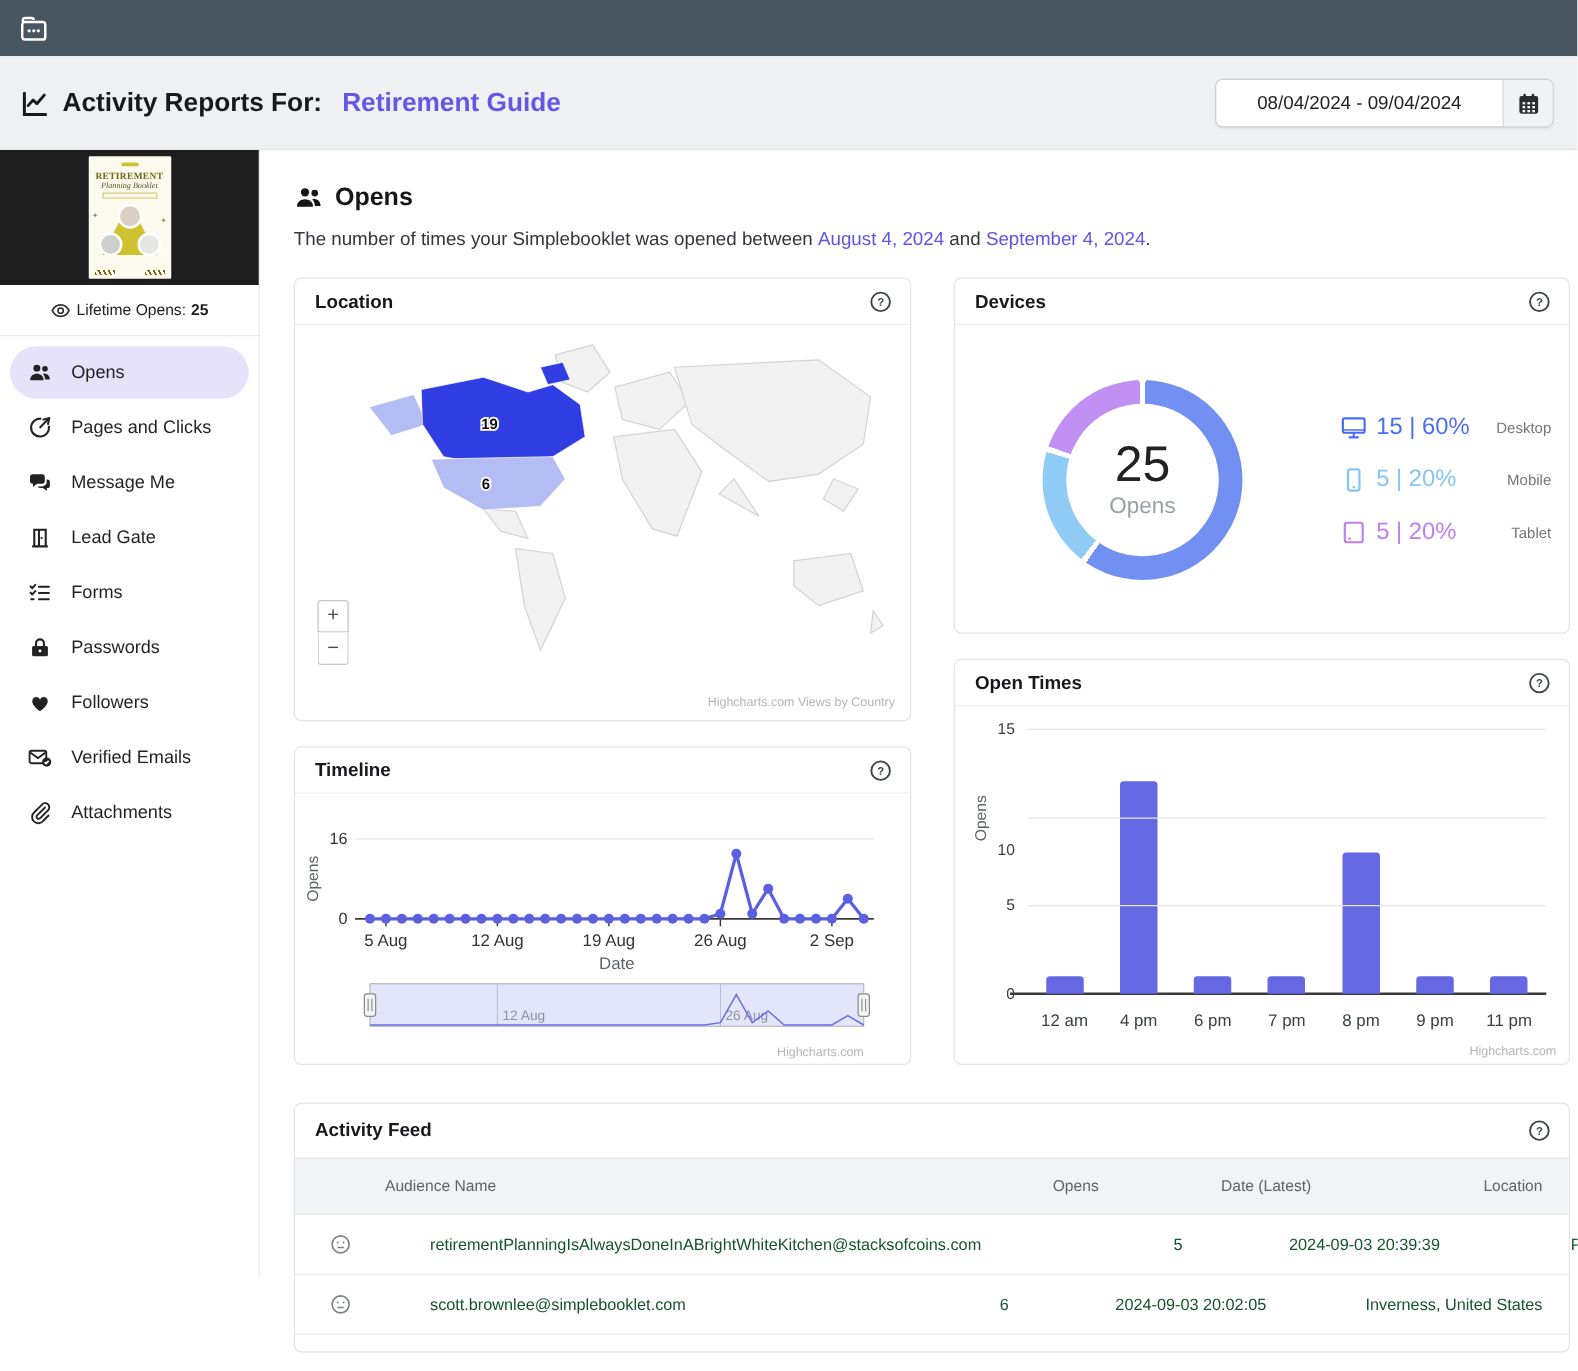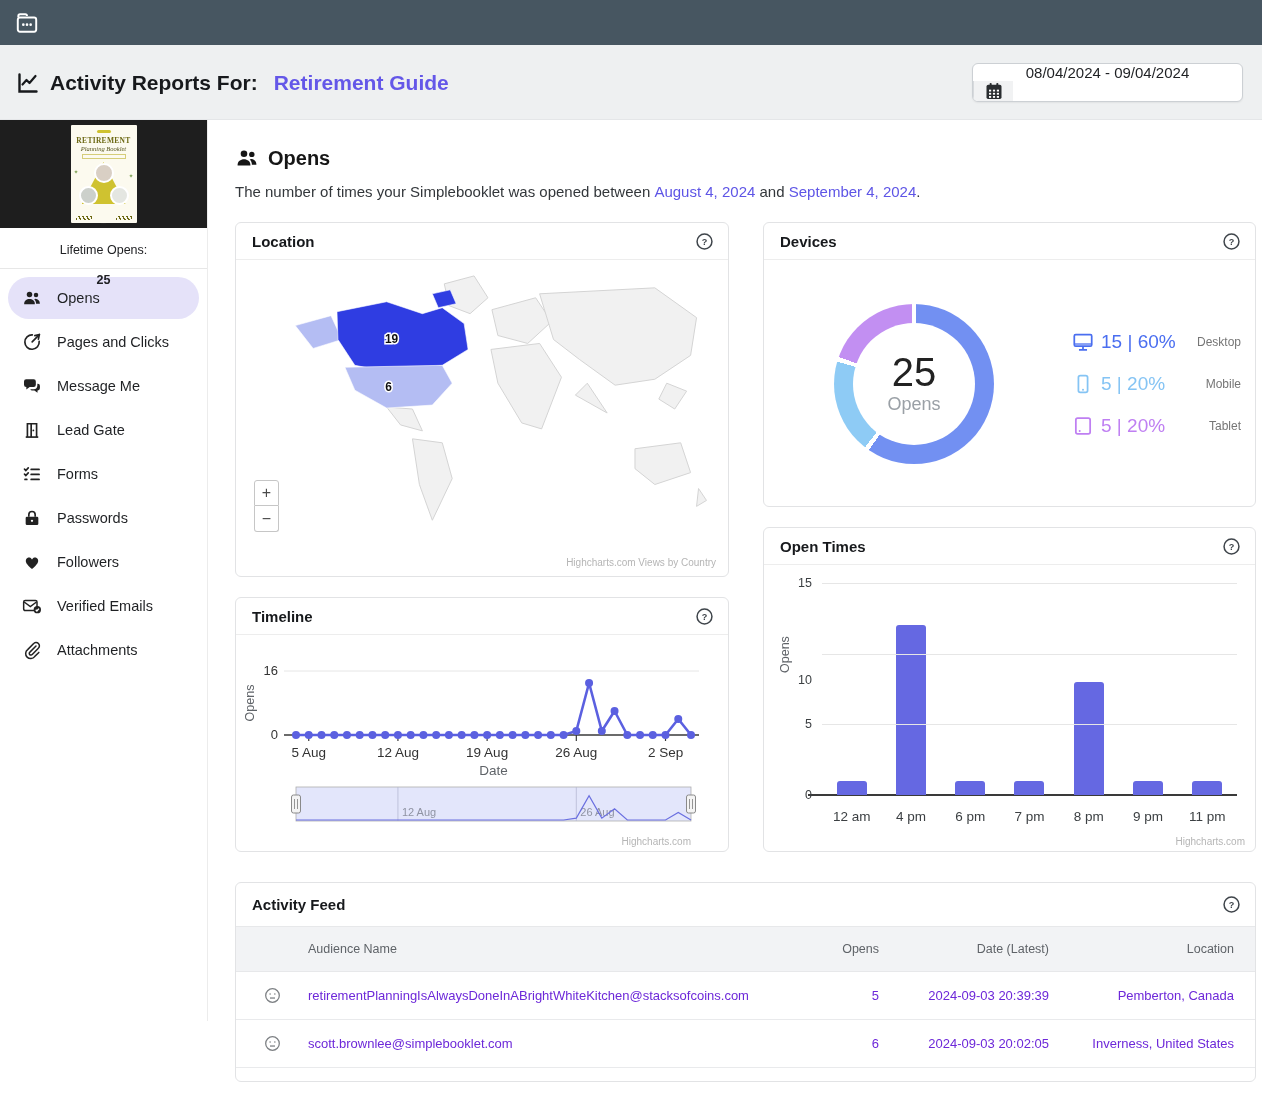--- a/index.html
+++ b/index.html
@@ -9,21 +9,21 @@
   
   .topbar { height:45px; background:#475661; display:flex; align-items:center; padding:0 14px; }
   .topbar .app-ic { width:26px; height:26px; color:#fff; }
   .pagehead { height:75px; background:#eef0f1; border-bottom:1px solid #e4e6e8;
     display:flex; align-items:center; justify-content:space-between; padding:1px 19px 0 16px; }
   .pagehead-left { display:flex; align-items:center; gap:10px; }
   .pagehead-left .chart-ic { width:24px; height:24px; color:#17191c; }
   .page-title { font-size:21px; font-weight:700; color:#17191c; }
   .page-title-booklet { font-size:21px; font-weight:700; color:#6457e8; margin-left:6px; }
   .daterange { display:flex; align-items:stretch; background:#fff; border:1px solid #ccd0d4;
-    border-radius:6px; height:39px; width:271px; overflow:hidden; box-shadow:0 1px 2px rgba(0,0,0,.06);flex-direction:column; }
+    border-radius:6px; height:39px; width:271px; overflow:hidden; box-shadow:0 1px 2px rgba(0,0,0,.06); }
   .daterange-input { flex:1; display:flex; align-items:center; justify-content:center;
     font-size:15px; color:#1f2124; }
   .daterange-btn { width:40px; border-left:1px solid #d7dadd; background:#f1f2f3;
     display:flex; align-items:center; justify-content:center; cursor:pointer; }
   .daterange-btn .ic { width:20px; height:20px; color:#2a2d30; }
 
   
   .shell { display:flex; height:901px; }
   .sidebar { width:208px; border-right:1px solid #ececec; background:#fff; flex-shrink:0; }
   .main { flex:1; padding:20px 14px 0 19px; }
@@ -40,22 +40,22 @@
   .collage { position:relative; height:52px; margin-top:1px; }
   .tri { position:absolute; left:11px; top:2px; width:44px; height:42px; background:#cfc230;
     clip-path:polygon(50% 0, 100% 100%, 0 100%); }
   .ph { position:absolute; border-radius:50%; border:2px solid #fff; }
   .ph1 { width:20px; height:20px; left:23px; top:3px;  background:#d9cfc4; }
   .ph2 { width:19px; height:19px; left:8px;  top:26px; background:#ccd0cb; }
   .ph3 { width:19px; height:19px; left:39px; top:26px; background:#e4e6e1; }
   .spark { position:absolute; color:#7a9e4e; font-size:6px; }
   .zig { position:absolute; bottom:3px; width:16px; height:4px;
     background:repeating-linear-gradient(60deg,#6d6914 0 1.5px,transparent 1.5px 3.5px); }
-  .lifetime { height:41px; display:flex; align-items:center; justify-content:center; gap:16px;
-    border-bottom:1px solid #e7e7e7; font-size:12.5px; color:#202124;flex-direction:column; }
+  .lifetime { height:41px; display:flex; align-items:center; justify-content:center; gap:4px;
+    border-bottom:1px solid #e7e7e7; font-size:12.5px; color:#202124; }
   .lifetime .ic { width:17px; height:17px; color:#2b2b2b; }
   .lifetime b { font-weight:700; }
   .nav { padding:8px 8px 0; }
   .nav-item { display:flex; align-items:center; gap:15px; height:42px; padding:0 14px;
     border-radius:21px; cursor:pointer; margin-bottom:2px; }
   .nav-item.active { background:#e5e2f9; }
   .nav-ic { width:20px; height:20px; color:#222; flex-shrink:0; display:flex; }
   .nav-ic svg { width:100%; height:100%; }
   .nav-label { font-size:14.5px; color:#1f2124; white-space:nowrap; }
 
@@ -130,21 +130,21 @@
     transform-origin:left top; font-size:12.5px; color:#5f6368; }
   .ot-credit { position:absolute; right:10px; bottom:5px; font-size:10px; color:#b5b5b5; }
 
   
   .card-feed { width:1021px; margin:30px 0 0 8px; min-height:200px; }
   .feed-head { height:43px; display:flex; align-items:center; justify-content:space-between;
     padding:0 14px 0 16px; }
   .feed-grid { display:grid; grid-template-columns:72px 1fr 125px 170px 206px; align-items:center; }
   .feed-theader { background:#f2f3f5; border-top:1px solid #e7e8ea; border-bottom:1px solid #e7e8ea;
     height:46px; font-size:12.5px; color:#5f6368; }
-  .feed-row { height:48px; border-bottom:1px solid #e9eaec; font-size:13px; color:#6d28d9; }
+  .feed-row { height:48px; border-bottom:1px solid #e9eaec; font-size:13px; color:#14532d;gap:36px; }
   .cell-r { text-align:right; }
   .cell-loc { text-align:right; padding-right:21px; }
   .feed-face { width:19px; height:19px; color:#7d8084; margin:0 auto; }
   .feed-face svg { width:100%; height:100%; }
 </style>
 </head>
 <body>
 
 <div class="topbar">
   <span class="app-ic"><svg viewBox="0 0 24 24" fill="none" stroke="currentColor" stroke-width="1.8">

